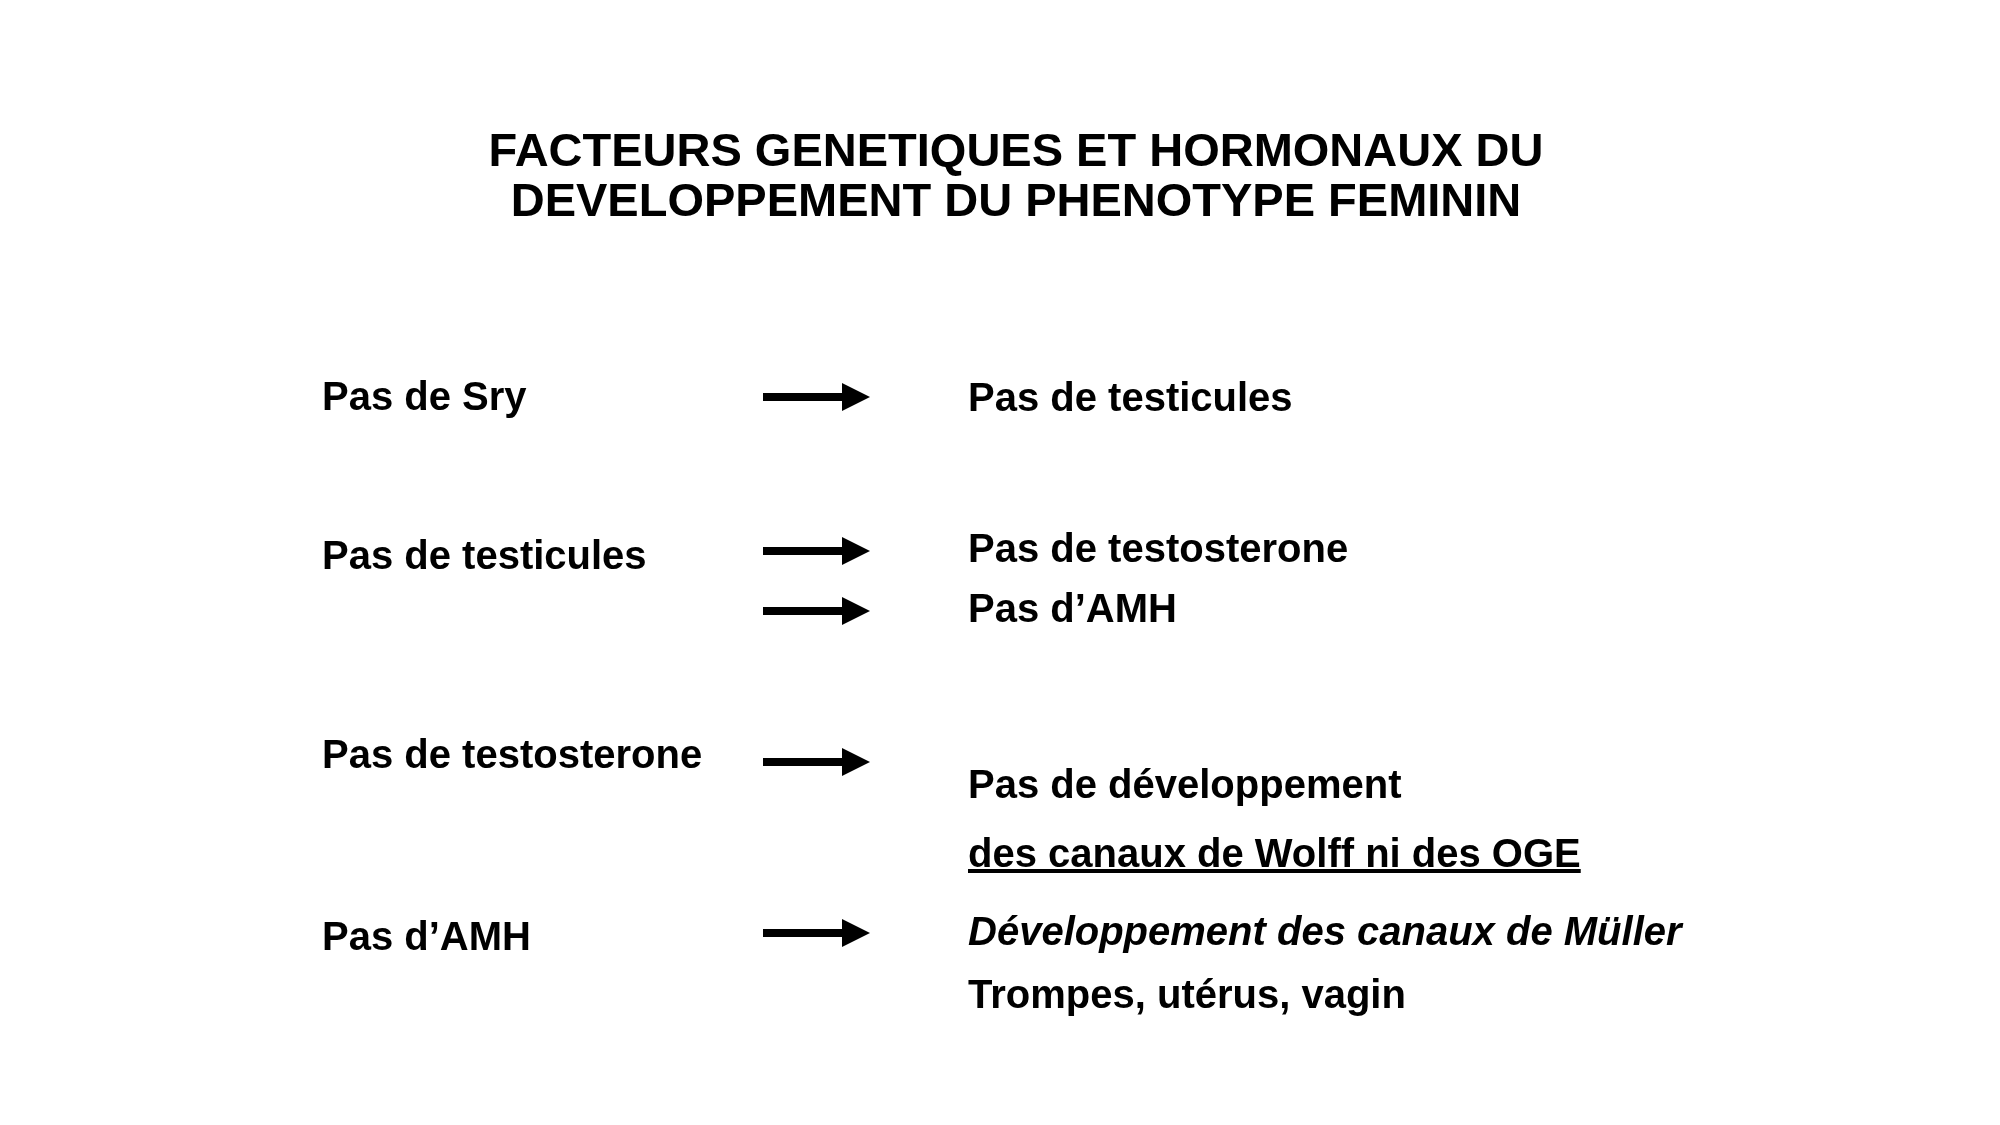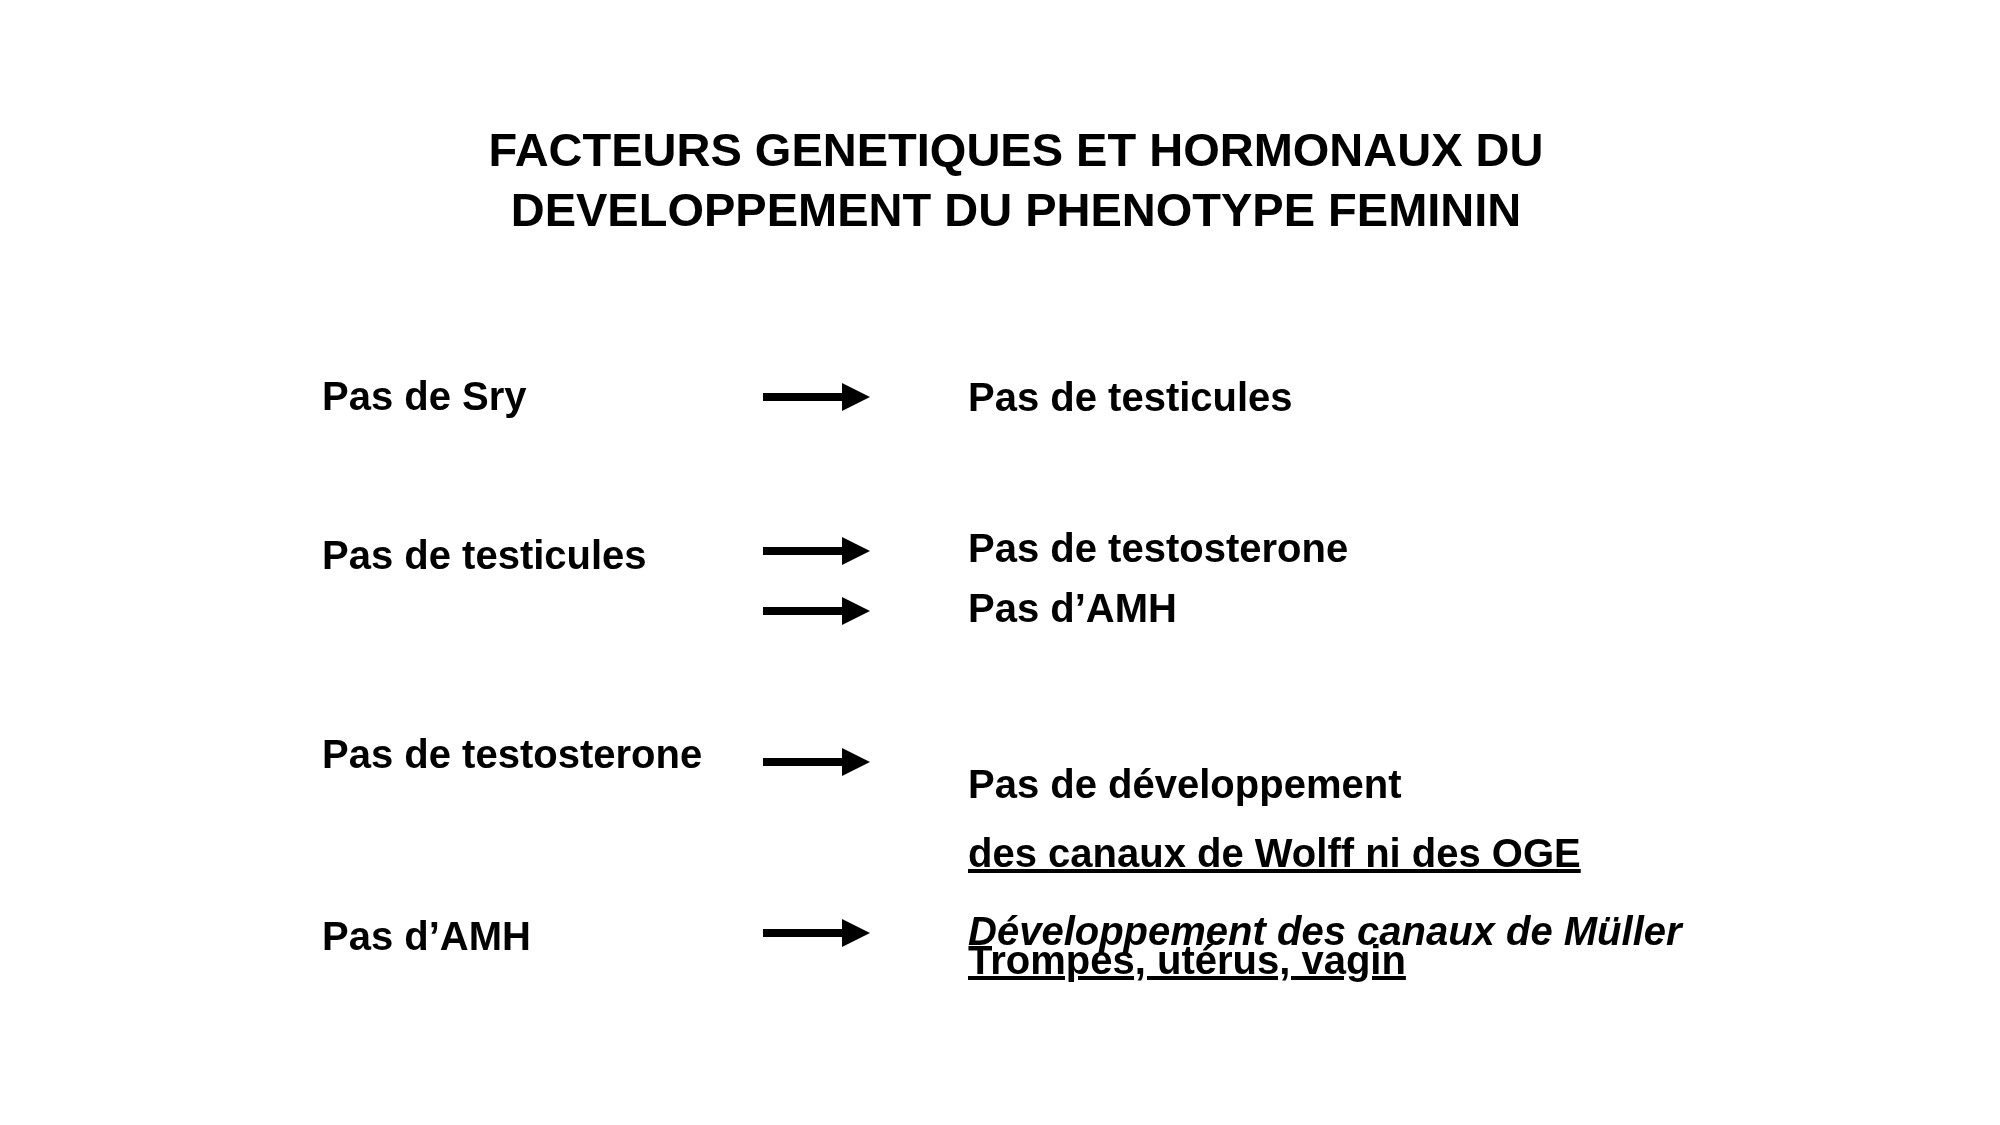--- a/index.html
+++ b/index.html
@@ -10,21 +10,21 @@
   .txt { position:absolute; font-weight:bold; font-size:40px; line-height:40px; white-space:nowrap; }
   .arrow { position:absolute; left:763px; width:108px; height:30px; }
   .arrow svg { display:block; }
 </style>
 </head>
 <body>
 
 <div>
 
   <div class="title" style="top:126px;">FACTEURS GENETIQUES ET HORMONAUX DU</div>
-  <div class="title" style="top:186px;">DEVELOPPEMENT DU PHENOTYPE FEMININ</div>
+  <div class="title" style="top:176px;">DEVELOPPEMENT DU PHENOTYPE FEMININ</div>
 
   <div>
     <div class="txt" style="left:322px; top:376px;">Pas de Sry</div>
     <div class="arrow" style="top:382px;">
       <svg width="108" height="30" viewBox="0 0 108 30">
           <rect x="0" y="11" width="80" height="8" fill="#000"></rect>
           <polygon points="79,1 107,15 79,29" fill="#000"></polygon>
         </svg>
     </div>
     <div class="txt" style="left:968px; top:377px;">Pas de testicules</div>
@@ -62,16 +62,16 @@
 
   <div>
     <div class="txt" style="left:322px; top:916px;">Pas d’AMH</div>
     <div class="arrow" style="top:918px;">
       <svg width="108" height="30" viewBox="0 0 108 30">
           <rect x="0" y="11" width="80" height="8" fill="#000"></rect>
           <polygon points="79,1 107,15 79,29" fill="#000"></polygon>
         </svg>
     </div>
     <div class="txt" style="left:968px; top:911px;font-style:italic;">Développement des canaux de Müller</div>
-    <div class="txt" style="left:968px; top:940px;text-decoration:underline;">Trompes, utérus, vagin</div>
+    <div class="txt" style="left:968px; top:974px;">Trompes, utérus, vagin</div>
   </div>
 
 </div>
 
 </body></html>

